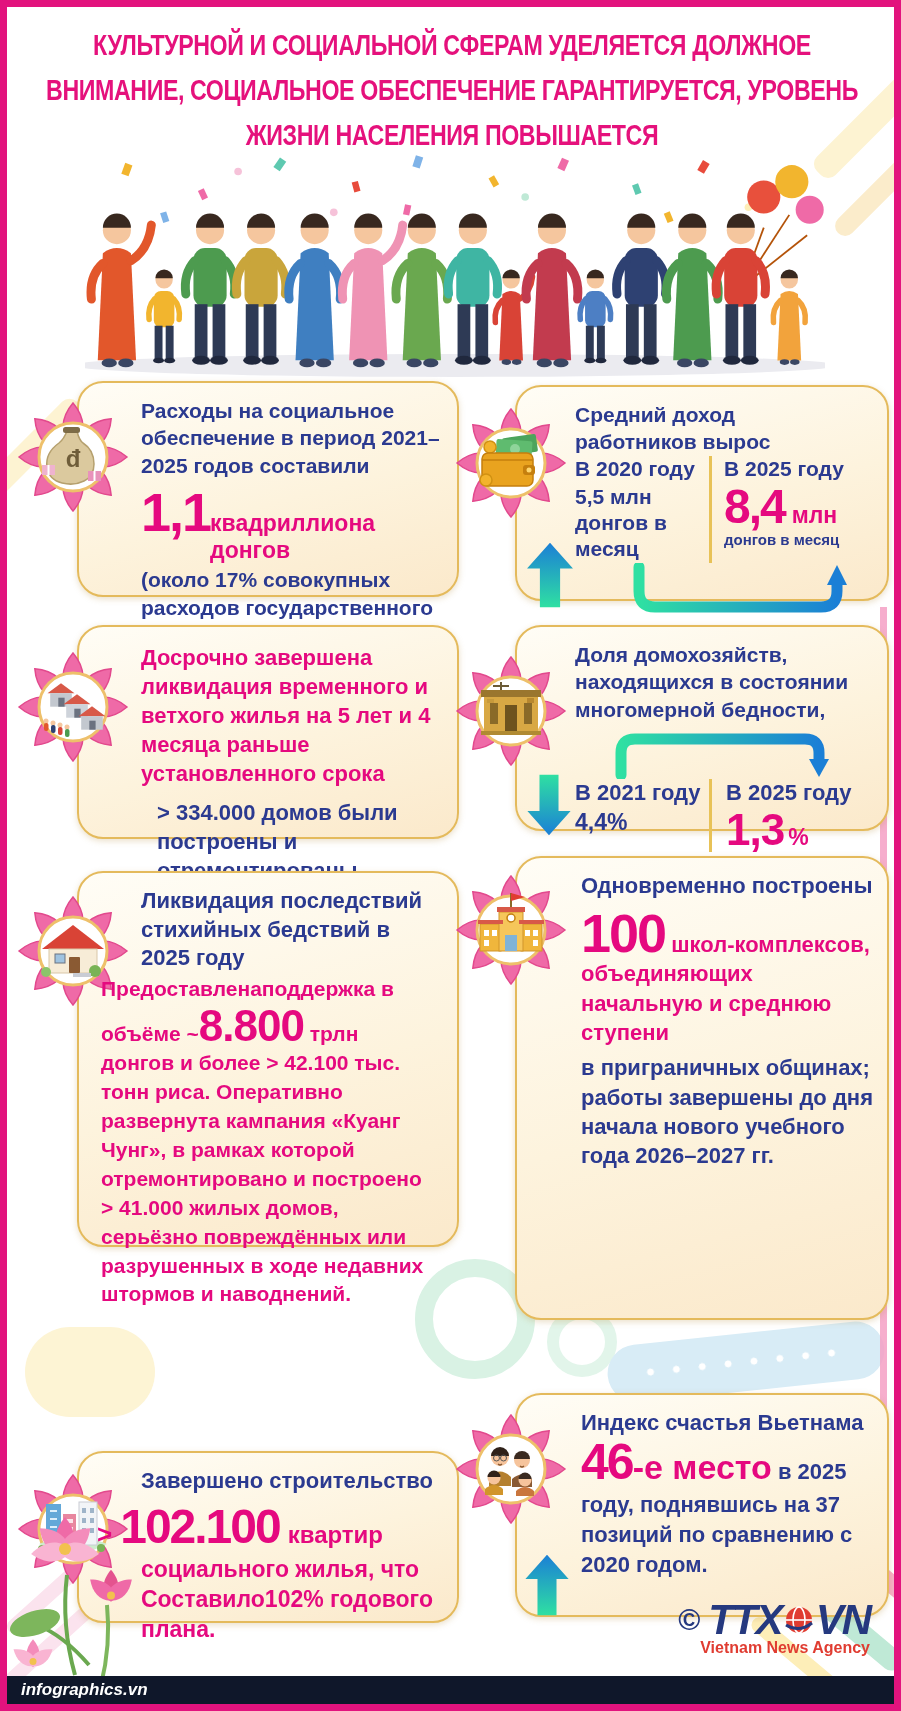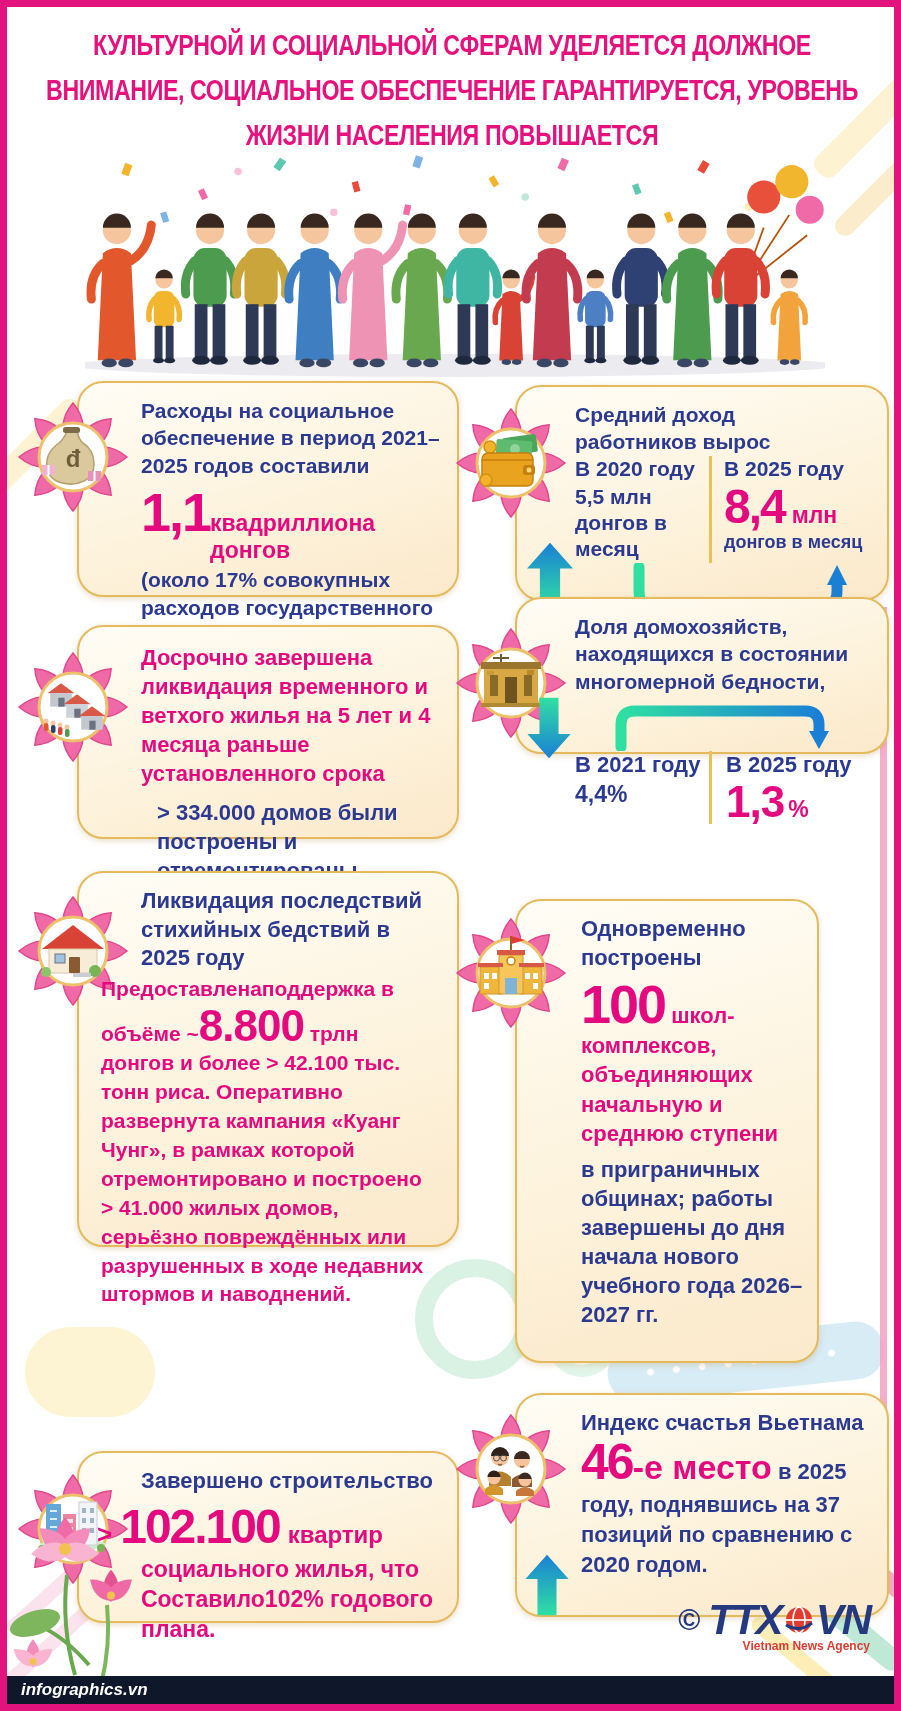--- a/index.html
+++ b/index.html
@@ -47,21 +47,21 @@
   
   .footer-bar{
     position:absolute;left:0;right:0;bottom:0;height:28px;background:#0f172a;
     display:flex;align-items:center;padding-left:14px;z-index:4;
   }
   .site{color:#ffffff;font-style:italic;font-weight:700;font-size:17px;}
   .ttxvn{position:absolute;right:24px;top:1592px;z-index:3;text-align:right;}
   .logo-row{display:flex;align-items:center;gap:8px;justify-content:flex-end;}
   .copy{color:#25397f;font-size:30px;font-weight:700;}
   .logo-txt{color:#25397f;font-size:42px;font-weight:800;font-style:italic;letter-spacing:-2px;line-height:1;}
-  .agency{color:#e03c31;font-size:12px;font-weight:700;margin-top:-2px;}
+  .agency{color:#e03c31;font-size:16px;font-weight:700;margin-top:-2px;}
   
   .deco{position:absolute;z-index:0;}
   .stripe{border-radius:10px;}
   .blue-wave{
     left:600px;top:1326px;width:278px;height:58px;border-radius:30px;
     background:#d8ecf6;transform:rotate(-6deg);
   }
   .blue-wave::after{
     content:"";position:absolute;left:30px;top:24px;width:210px;height:10px;
     background-image:radial-gradient(circle,#ffffff 3.2px,transparent 3.8px);
@@ -248,21 +248,21 @@
       <div style="width:134px" data-name="income-2020-column">
         <div class="lbl" data-name="income-2020-label">В 2020 году</div>
         <div class="lbl" style="margin-top:2px;width:110px" data-name="income-2020-value">5,5 млн донгов в месяц</div>
       </div>
       <div class="divider" style="padding-left:12px;flex:1" data-name="income-2025-column">
         <div class="lbl" data-name="income-2025-label">В 2025 году</div>
         <div style="display:flex;align-items:baseline;gap:7px;margin-top:2px">
           <span class="big48 pink" data-name="income-2025-value">8,4</span>
           <span class="unit pink" data-name="income-2025-unit">млн</span>
         </div>
-        <div class="lbl" style="font-size:18px;margin-top:2px" data-name="income-2025-suffix">донгов в месяц</div>
+        <div class="lbl" style="font-size:15px;margin-top:2px" data-name="income-2025-suffix">донгов в месяц</div>
       </div>
     </div>
     <svg class="arr-abs" style="left:8px;bottom:14px" width="50" height="68" viewBox="0 0 54 74" data-name="up-arrow-icon">
       <path d="M27,2 L52,30 H38 V72 H16 V30 H2 Z" fill="url(#gUp)"></path>
     </svg>
     <svg class="arr-abs" style="left:112px;bottom:2px" width="226" height="58" viewBox="0 0 226 58" data-name="growth-curved-arrow-icon">
       <path d="M10,4 V28 q0,16 16,16 H192 q16,0 16,-16 V22" stroke="url(#gLR)" stroke-width="11" fill="none" stroke-linecap="round"></path>
       <polygon points="198,22 218,22 208,2" fill="#1b7fd6"></polygon>
     </svg>
   </div>
@@ -300,21 +300,21 @@
         </g>
       </g>
     </svg>
   </div>
   <div class="cbody">
     <p class="p pink" style="font-size:22px;margin-top:2px" data-name="housing-lead">Досрочно завершена ликвидация временного и ветхого жилья на 5 лет и 4 месяца раньше установленного срока</p>
     <p class="p blue" style="font-size:22px;margin:10px 0 0 16px" data-name="housing-note">&gt; 334.000 домов были построены и отремонтированы</p>
   </div>
 </section>
 
-<section class="card" style="left:508px;top:590px;width:374px;height:157px" data-name="card-poverty-rate">
+<section class="card" style="left:508px;top:618px;width:374px;height:206px" data-name="card-poverty-rate">
   <div class="badge" style="top:26px" data-name="old-building-icon">
     <svg viewBox="-58 -58 116 116">
       <use href="#lotus-shape"></use>
       <g>
         <rect x="-27" y="-14" width="54" height="34" fill="#d8a844"></rect>
         <rect x="-30" y="-21" width="60" height="7" fill="#9a762e"></rect>
         <line x1="-10" y1="-21" x2="-10" y2="-29" stroke="#6b5b36" stroke-width="2"></line>
         <line x1="-18" y1="-25" x2="-2" y2="-25" stroke="#6b5b36" stroke-width="2"></line>
         <rect x="-21" y="-8" width="8" height="21" fill="#8a6a28"></rect>
         <rect x="13" y="-8" width="8" height="21" fill="#8a6a28"></rect>
@@ -367,21 +367,21 @@
   </div>
   <div class="cbody">
     <h3 class="ch blue" style="font-size:22px" data-name="disaster-heading">Ликвидация последствий стихийных бедствий в 2025 году</h3>
     <p class="p pink" style="font-size:21px;margin:2px 12px 0 -40px;line-height:1.38">
       <span data-name="disaster-lead">Предоставленаподдержка в объёме ~</span><span class="big44" style="letter-spacing:-1px" data-name="disaster-value">8.800</span>
       <span data-name="disaster-body">трлн донгов и более &gt; 42.100 тыс. тонн риса. Оперативно развернута кампания «Куанг Чунг», в рамках которой отремонтировано и построено &gt; 41.000 жилых домов, серьёзно повреждённых или разрушенных в ходе недавних штормов и наводнений.</span>
     </p>
   </div>
 </section>
 
-<section class="card" style="left:508px;top:892px;width:304px;height:464px" data-name="card-schools-built">
+<section class="card" style="left:508px;top:849px;width:374px;height:464px" data-name="card-schools-built">
   <div class="badge" style="top:14px" data-name="school-icon">
     <svg viewBox="-58 -58 116 116">
       <use href="#lotus-shape"></use>
       <g>
         <rect x="-31" y="-6" width="21" height="27" fill="#f0b63c" stroke="#d1952a" stroke-width="1"></rect>
         <rect x="10" y="-6" width="21" height="27" fill="#f0b63c" stroke="#d1952a" stroke-width="1"></rect>
         <rect x="-12" y="-18" width="24" height="39" fill="#f6c65a" stroke="#d1952a" stroke-width="1"></rect>
         <rect x="-14" y="-23" width="28" height="5" fill="#d85948"></rect>
         <rect x="-33" y="-10" width="25" height="4" fill="#d85948"></rect>
           <rect x="8" y="-10" width="25" height="4" fill="#d85948"></rect>

